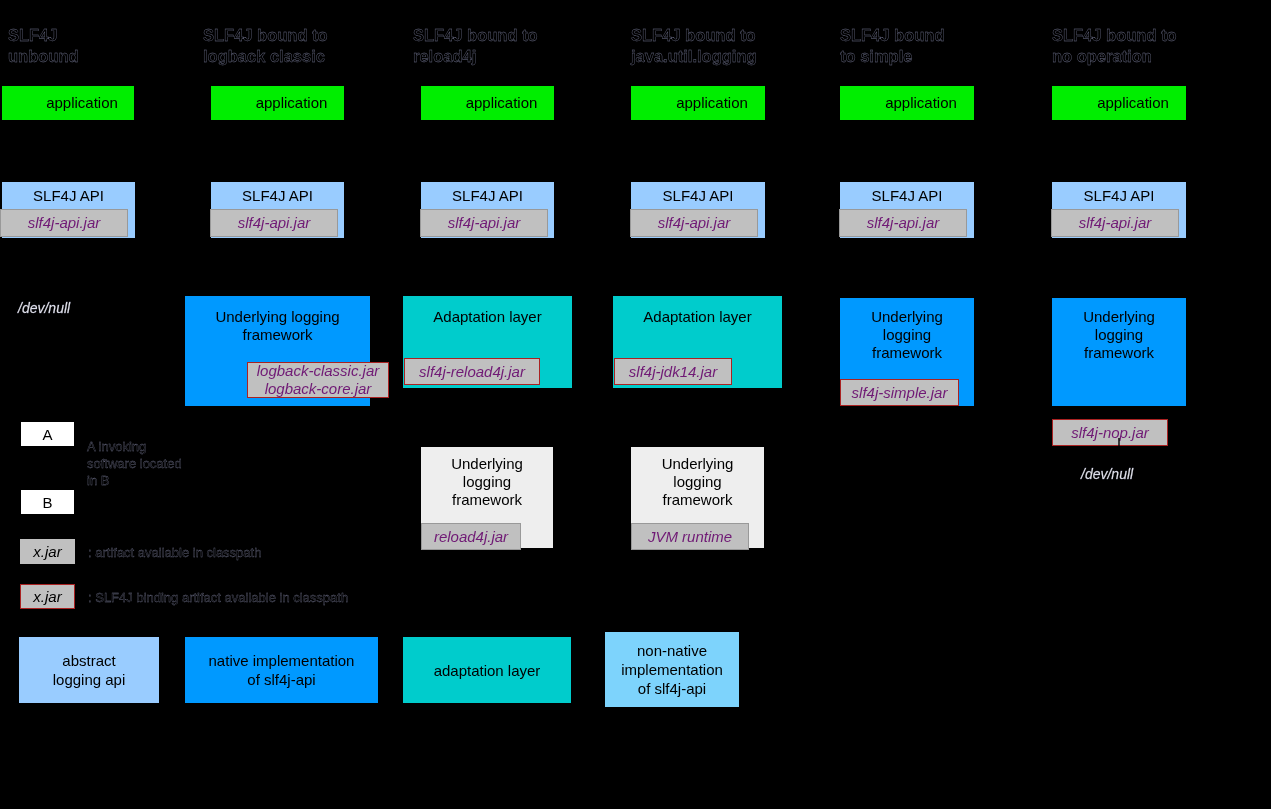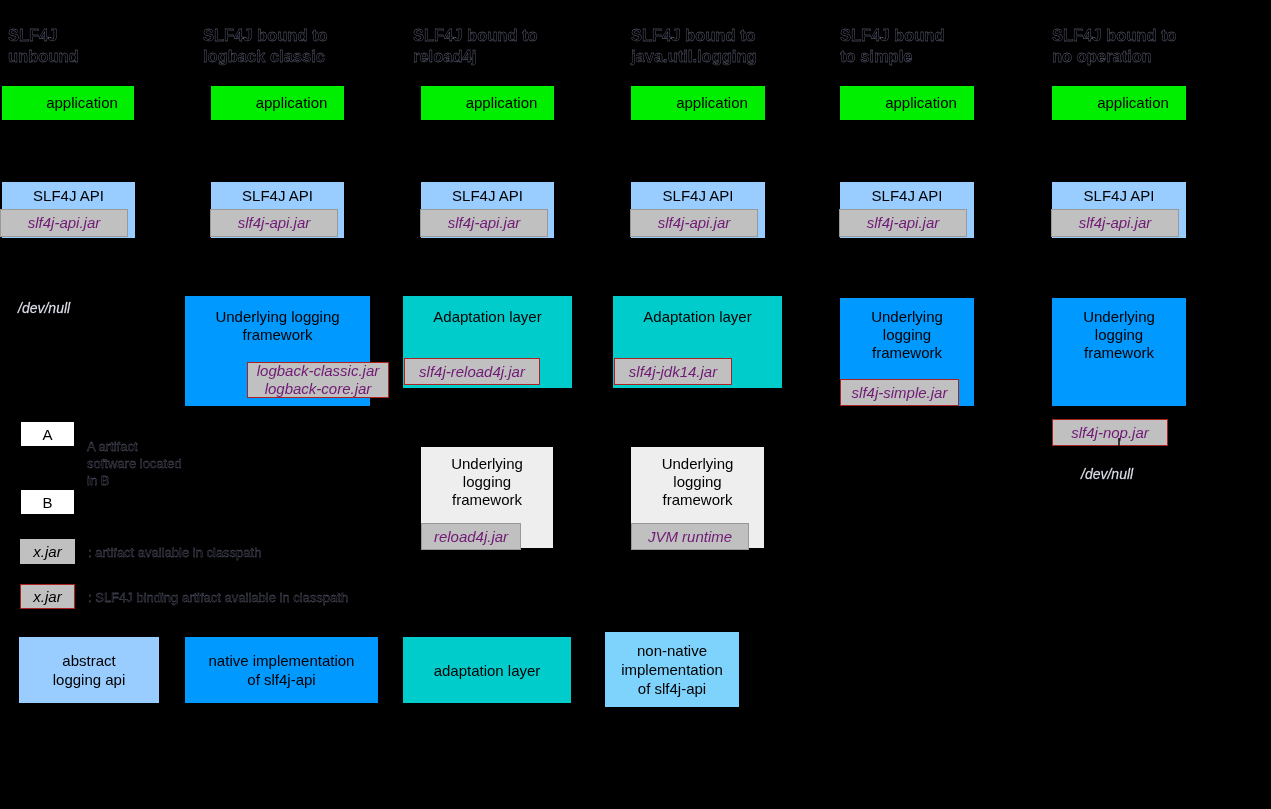--- a/index.html
+++ b/index.html
@@ -293,21 +293,21 @@
   <div class="devnull" style="left:1081px;top:466px;">/dev/null</div>
 
   <div class="ab-box" style="left:20px;top:421px;width:55px;height:26px;">A</div>
   <div class="arrow" style="left:39px;top:452px;">
     <svg width="18" height="36" viewBox="0 0 18 36">
         <path d="M9 0 V22" stroke="#000" stroke-width="1.4" fill="none"></path>
         <path d="M2 18 L9 34 L16 18 Z" fill="#000" stroke="#000" stroke-width="1"></path>
       </svg>
   </div>
   <div class="ab-box" style="left:20px;top:489px;width:55px;height:26px;">B</div>
-  <div class="legend-text" style="left:87px;top:438px;">A artifact
+  <div class="legend-text" style="left:87px;top:438px;">A invoking
 software located
 in B</div>
 
   <div class="jar-legend" style="left:20px;top:539px;width:55px;height:25px;">x.jar</div>
   <div class="legend-note" style="left:88px;top:544px;">: artifact available in classpath</div>
 
   <div class="jar-legend binding" style="left:20px;top:584px;width:55px;height:25px;">x.jar</div>
   <div class="legend-note" style="left:88px;top:589px;">: SLF4J binding artifact available in classpath</div>
 
   <div class="swatch" style="left:19px;top:637px;width:140px;height:66px;background:#99ccff;">

